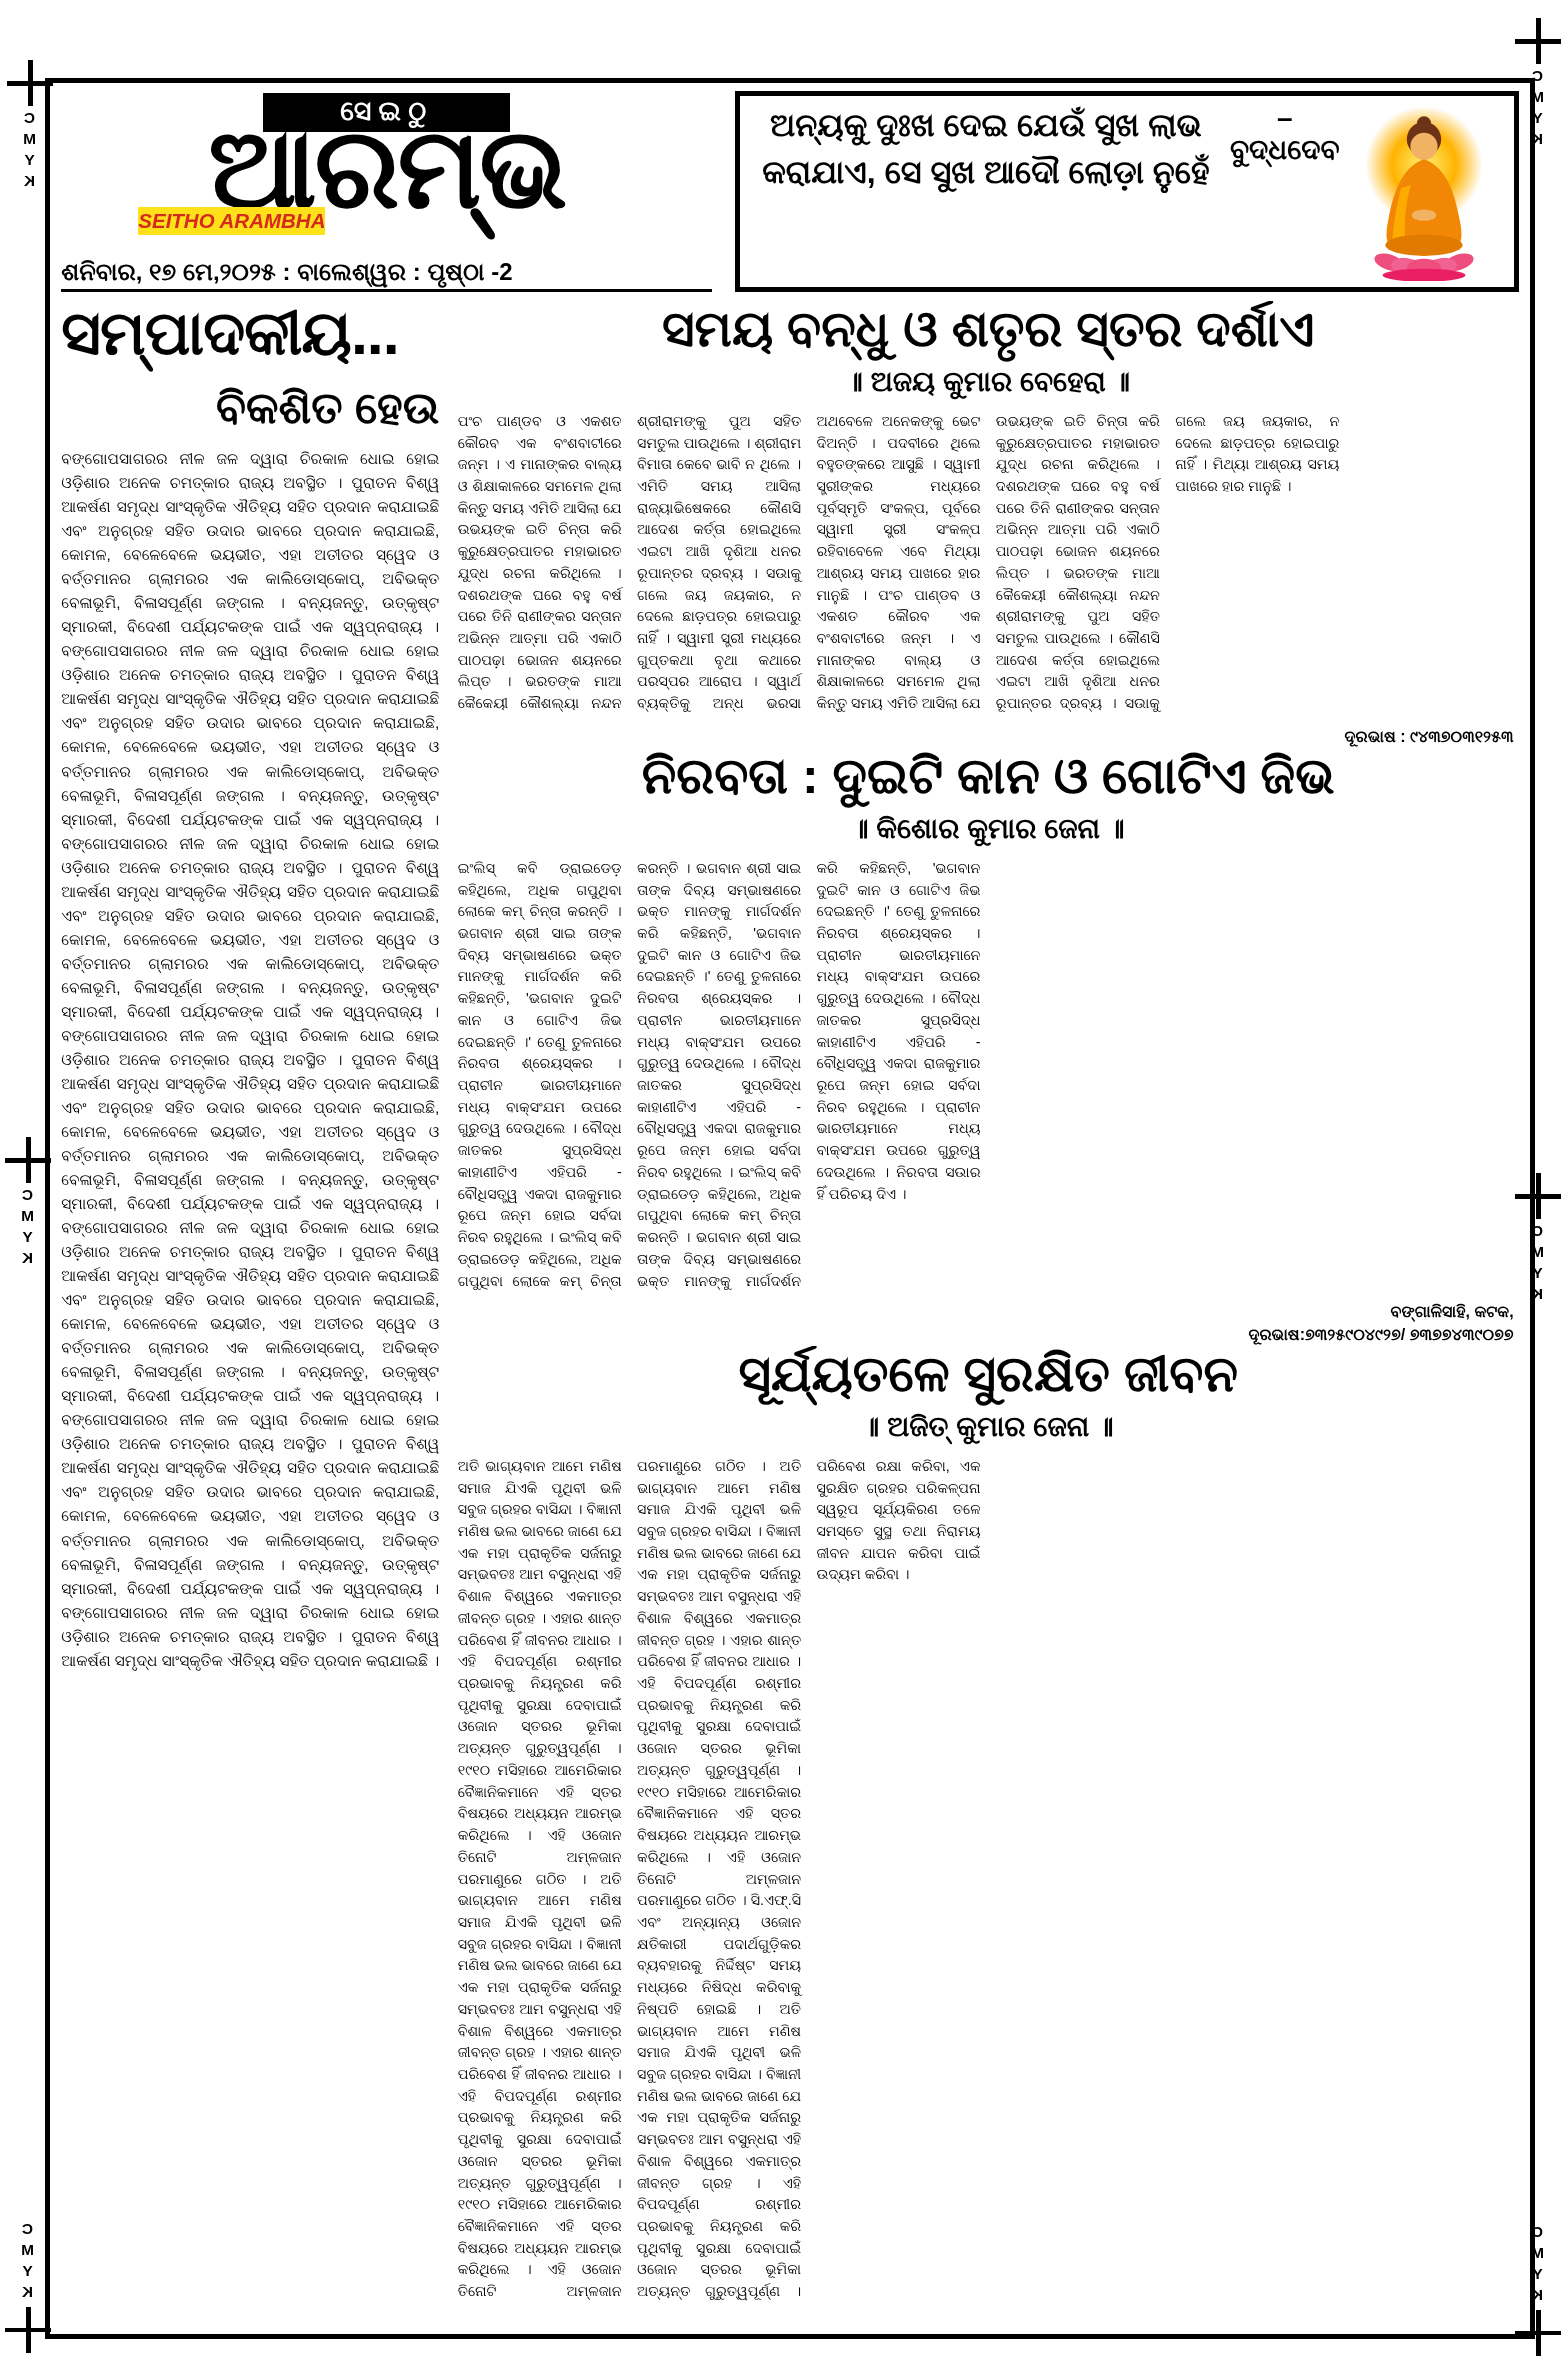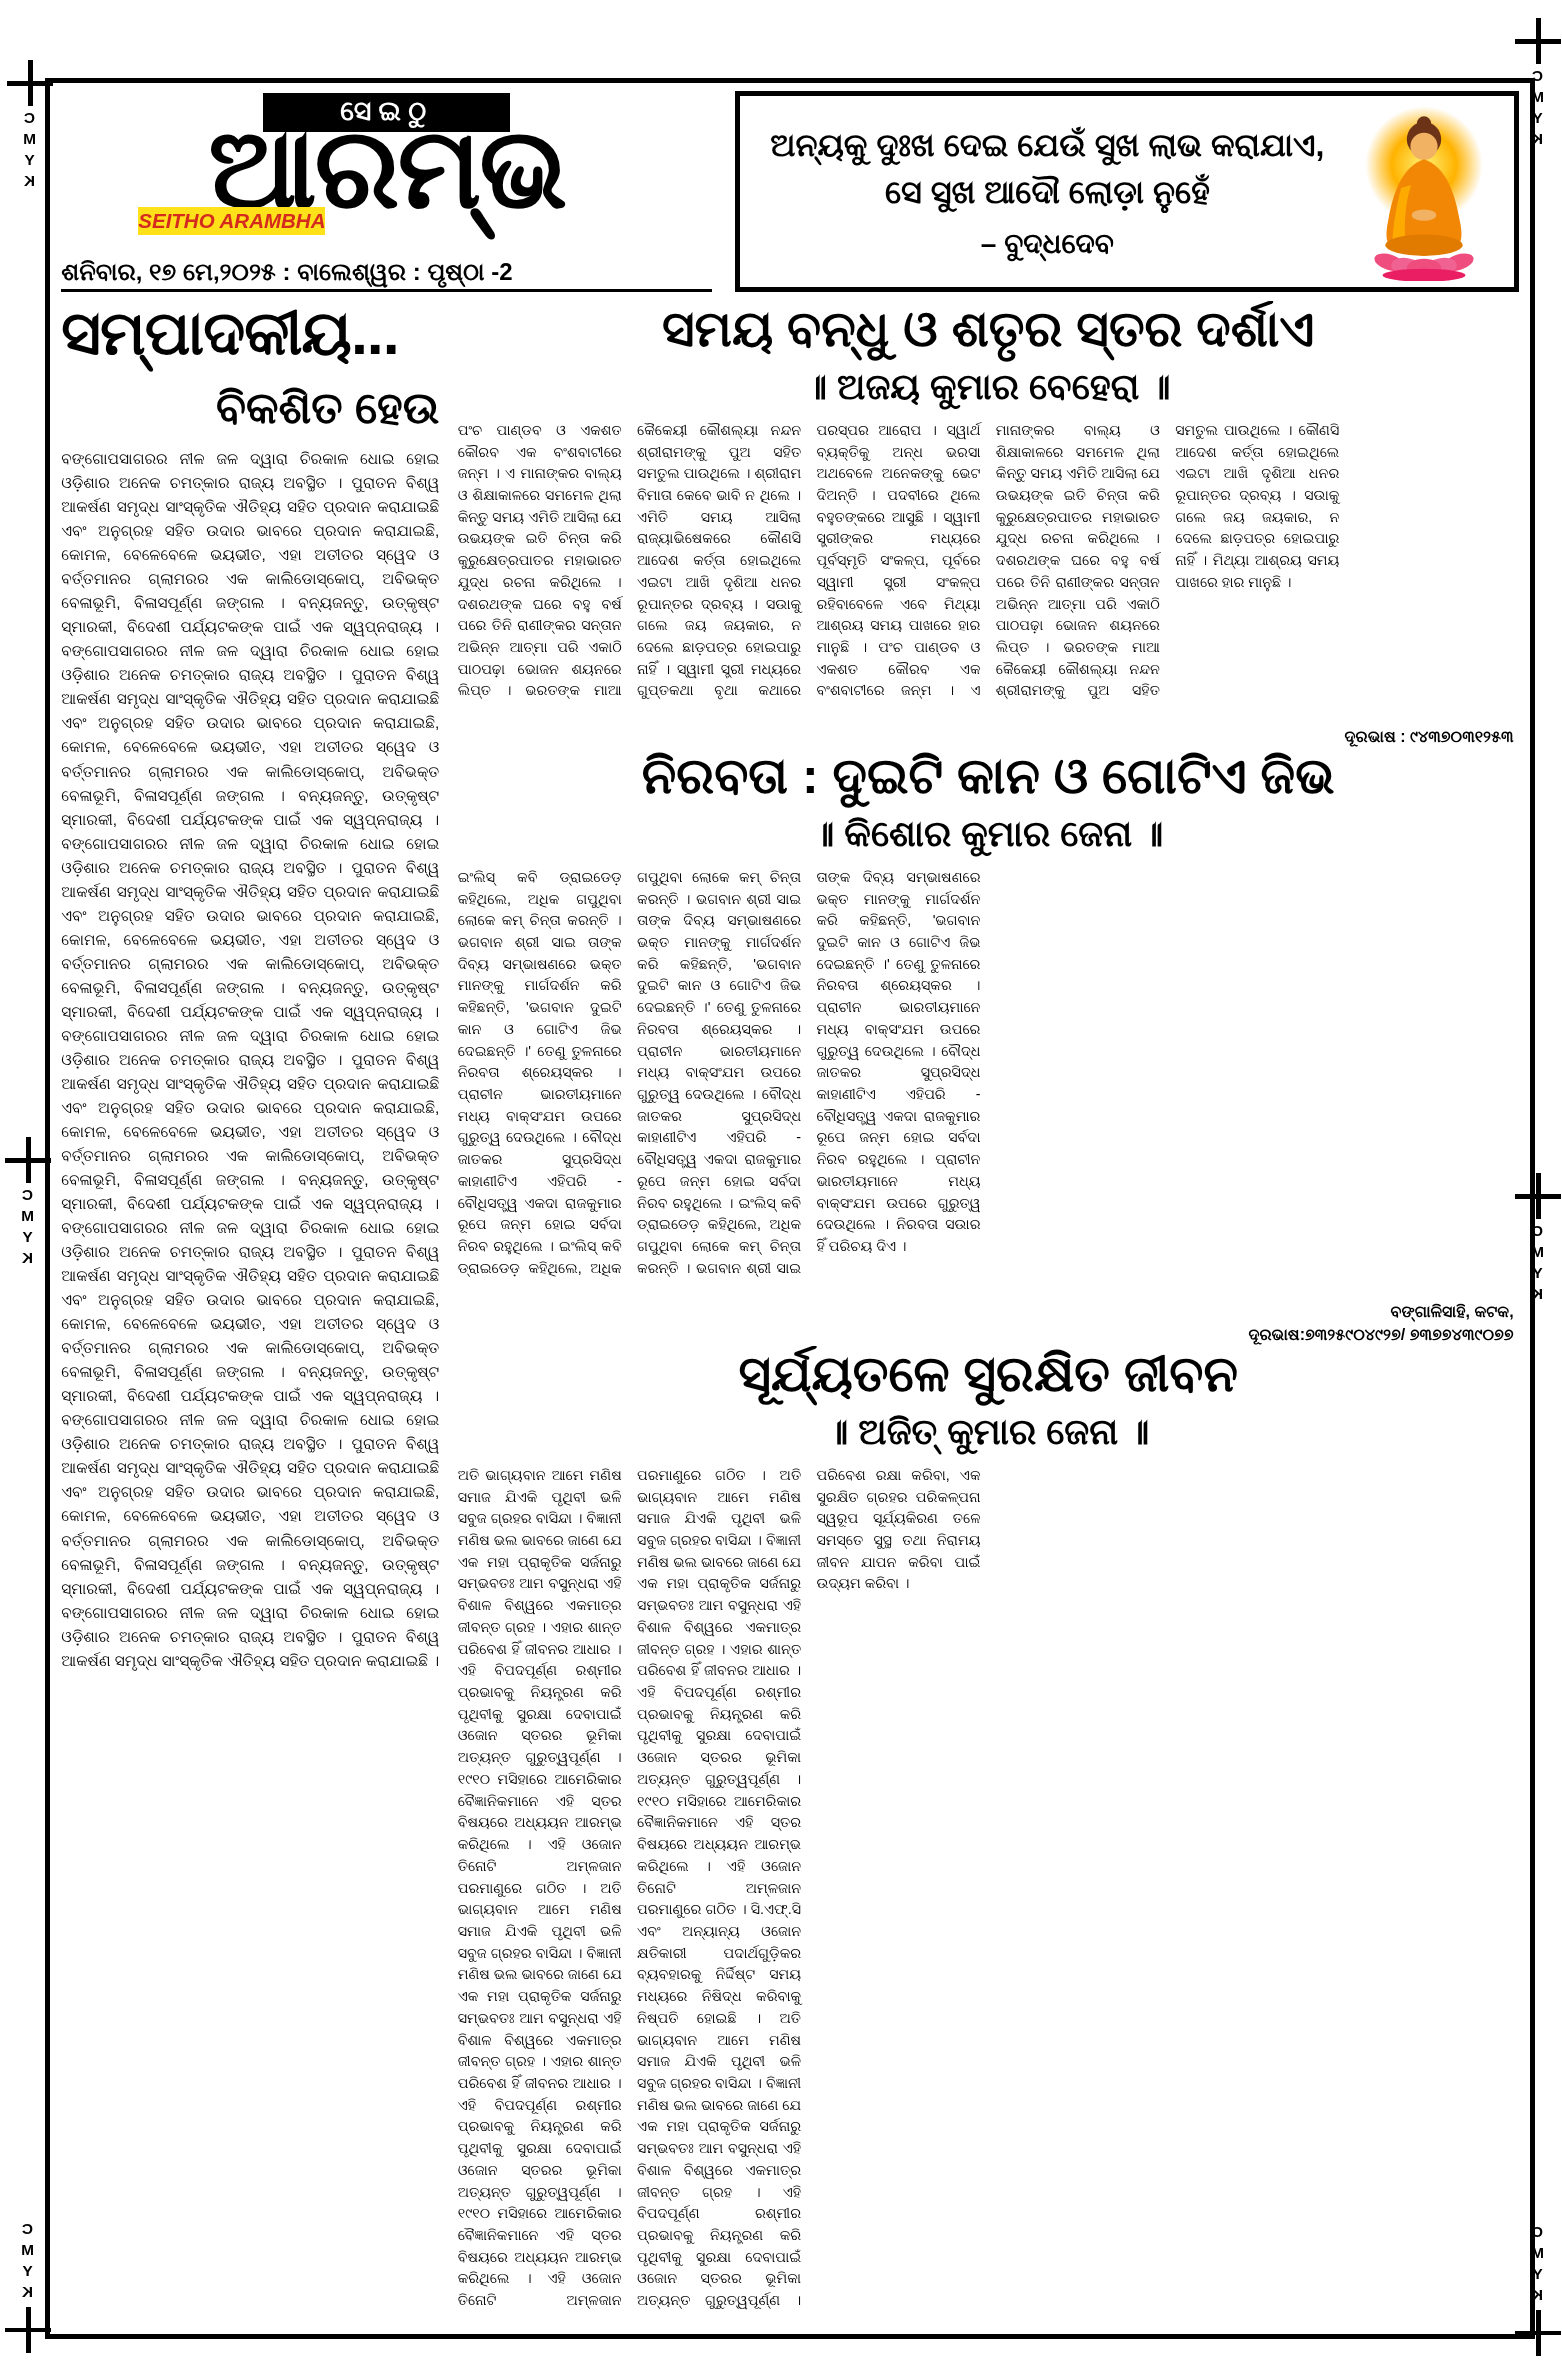--- a/index.html
+++ b/index.html
@@ -31,41 +31,41 @@
   .logo-text { font-size:112px; font-weight:900; line-height:0.92; letter-spacing:-2px;
     margin-top:-15.4px; }
   .logo-tagline { position:absolute; left:77px; bottom:19.5px; background:#ffe11a;
     color:#d42b1e; font-weight:800; font-size:20.5px; font-style:italic;
     padding:2px 0; white-space:nowrap; }
   .dateline { height:38px; flex:none; border-bottom:3.6px solid #000;
     display:flex; align-items:center; font-size:24px; font-weight:800; }
 
   .quote-box { width:784px; border:5.1px solid #000; display:flex;
     align-items:stretch; padding:6.1px 5.1px 6.1px 15.4px; }
-  .quote-inner { flex:1; display:flex; flex-direction:column; justify-content:center;
+  .quote-inner { flex:1; display:flex; justify-content:center;
     gap:13.3px; text-align:center; }
   .quote-text { font-size:32px; font-weight:800; line-height:1.45; }
   .quote-attr { font-size:28px; font-weight:800; }
   .buddha-wrap { width:169px; flex:none; display:flex; align-items:center; justify-content:center; }
 
   
   .main-row { flex:1; display:flex; gap:18.4px; padding-top:9.2px; overflow:hidden; }
 
   .editorial { width:378px; flex:none; display:flex; flex-direction:column; overflow:hidden; }
   .editorial-title { font-size:61px; font-weight:900; letter-spacing:-1px; line-height:1.05; }
   .editorial-subhead { font-size:44px; font-weight:800; text-align:right; margin:17.4px 0 13.3px; }
   .editorial-body { flex:1; overflow:hidden; text-align:justify; font-size:15.4px; line-height:1.56; }
 
   .articles { flex:1; display:flex; flex-direction:column; overflow:hidden; }
   .article { display:flex; flex-direction:column; overflow:hidden; }
   .article-1 { height:447px; flex:none; }
   .article-2 { height:598px; flex:none; }
   .article-3 { flex:1; }
   .article-headline { text-align:center; font-size:50px; font-weight:900; line-height:1.12; }
-  .article-byline { text-align:center; font-size:36px; font-weight:800; margin:8.2px 0 12.3px; }
+  .article-byline { text-align:center; font-size:28px; font-weight:800; margin:8.2px 0 12.3px; }
   .article-body { flex:1; overflow:hidden; column-count:6; column-gap:15.4px;
     column-fill:auto; text-align:justify; font-size:14.3px; line-height:1.52; }
   .article-sig { text-align:right; font-size:16px; font-weight:700; line-height:1.45;
     margin-top:2px; padding-right:5.1px; }
   .article-sig span { display:block; }
   .article-sig span:empty { display:none; }
 </style>
 </head>
 <body>
 

